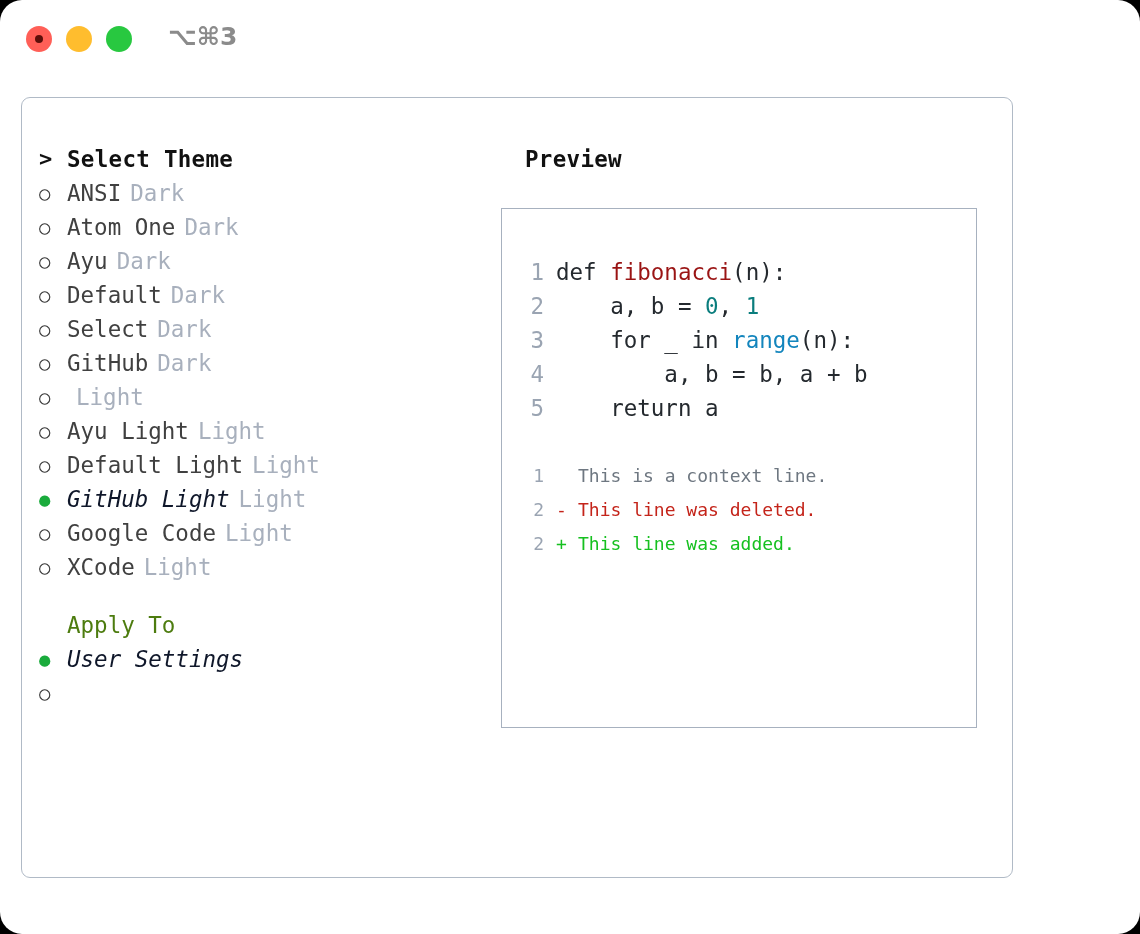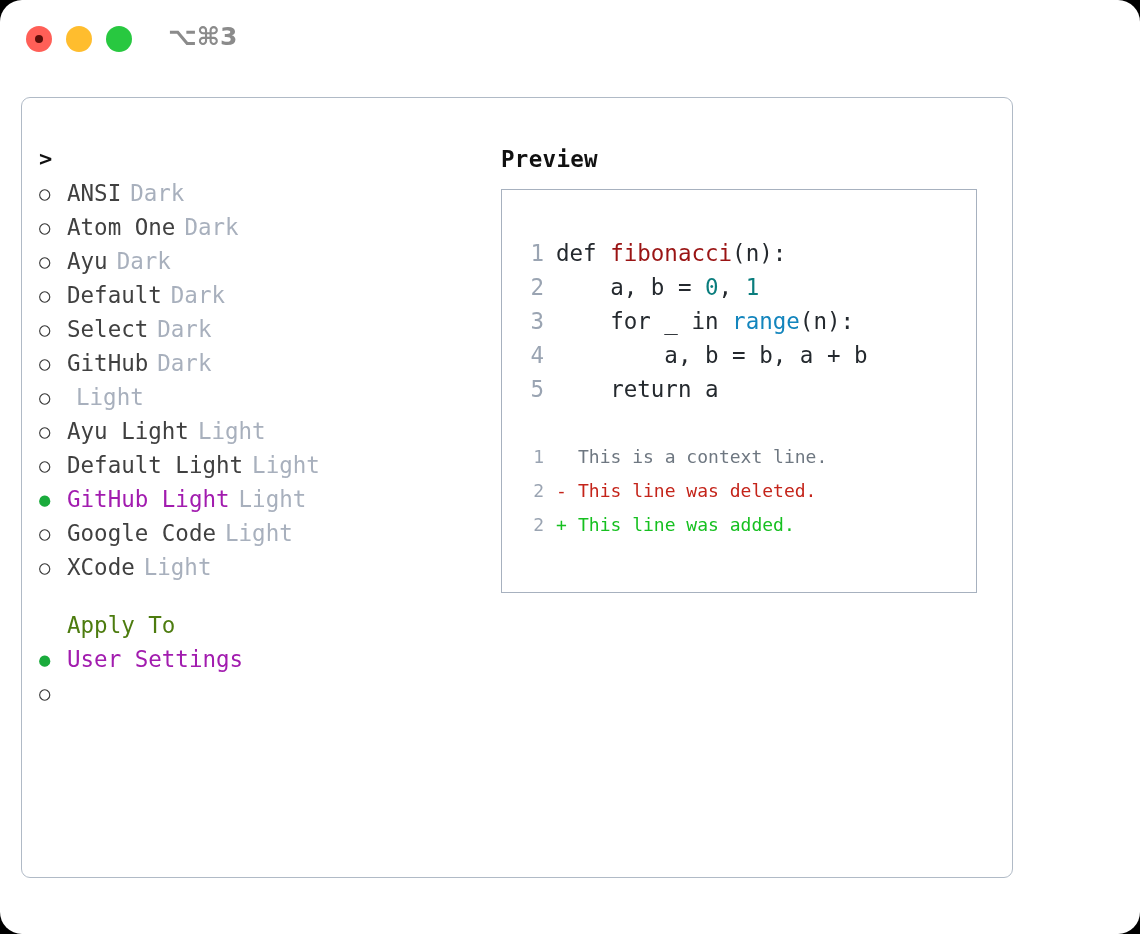--- a/index.html
+++ b/index.html
@@ -110,21 +110,21 @@
   .marker.unselected { color: #3a3a3a; font-size: 19px; }
   .marker.selected   { color: #1aab3c; font-size: 19px; }
   .marker.blank      { color: transparent; }
 
   .title-text {
     font-weight: bold;
     color: #111111;
     letter-spacing: 0.3px;
   }
   .item-name      { color: #404040; }
-  .item-name.sel  { color: #a21caf; }
+  .item-name.sel  { color: #0f172a; font-style: italic; }
   .item-tag       { color: #a8b0bd; padding-left: 9px; }
   .section-head   { color: #4d7c0f; }
   .spacer-md { height: 24px; }
 
   .hint {
     margin-top: 26px;
     font-size: 21.5px;
     line-height: 34px;
     color: #a8b0bd;
     width: 420px;
@@ -138,25 +138,26 @@
     top: 44px;
     width: 490px;
   }
   .preview-head {
     font-size: 22.5px;
     font-weight: bold;
     color: #111111;
     letter-spacing: 0.3px;
     height: 34px;
     line-height: 34px;
+    margin-left: 24px;
   }
   .preview-box {
-    margin-top: 13px;
+    margin-top: 32px;
     width: 476px;
-    height: 404px;
+    height: 520px;
     border: 1.6px solid #a7b1bf;
     box-sizing: border-box;
     background: #ffffff;
     position: relative;
   }
   .code {
     position: absolute;
     left: 16px;
     top: 46px;
     font-size: 22.5px;
@@ -203,20 +204,21 @@
     </div>
     <div class="shortcut">⌥⌘3</div>
   </div>
 
   <div class="panel">
 
     <div class="left-col">
 
       <div class="row">
         <span class="marker caret">&gt;</span>
+        <span class="title-text">Select Theme</span>
       </div>
 
       <div id="theme-items">
           <div class="row"><span class="marker unselected">○</span><span class="item-name">ANSI</span><span class="item-tag">Dark</span></div>
           <div class="row"><span class="marker unselected">○</span><span class="item-name">Atom One</span><span class="item-tag">Dark</span></div>
           <div class="row"><span class="marker unselected">○</span><span class="item-name">Ayu</span><span class="item-tag">Dark</span></div>
           <div class="row"><span class="marker unselected">○</span><span class="item-name">Default</span><span class="item-tag">Dark</span></div>
           <div class="row"><span class="marker unselected">○</span><span class="item-name">Select</span><span class="item-tag">Dark</span></div>
           <div class="row"><span class="marker unselected">○</span><span class="item-name">GitHub</span><span class="item-tag">Dark</span></div>
           <div class="row"><span class="marker unselected">○</span><span class="item-tag">Light</span></div>

